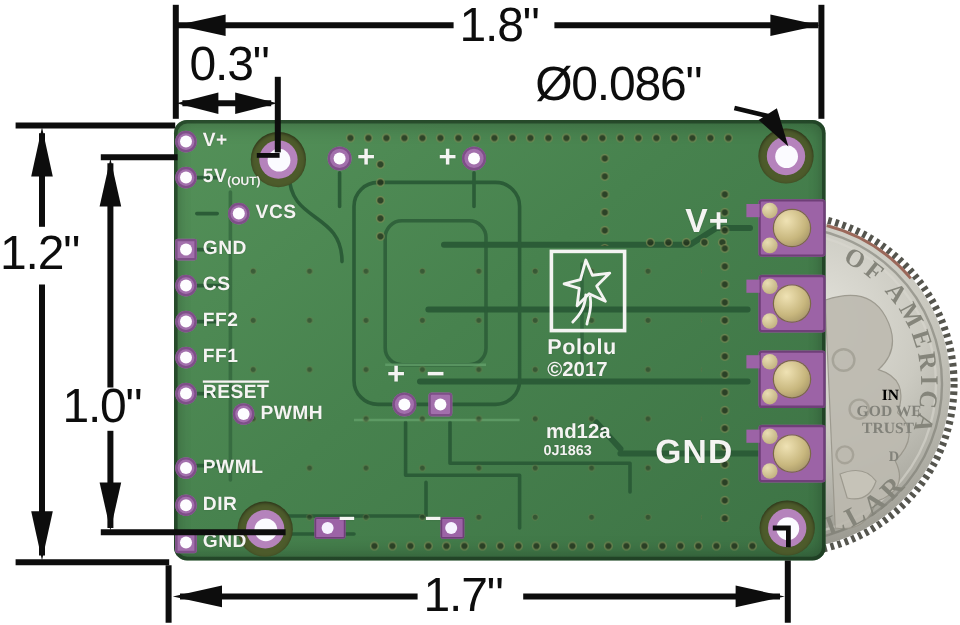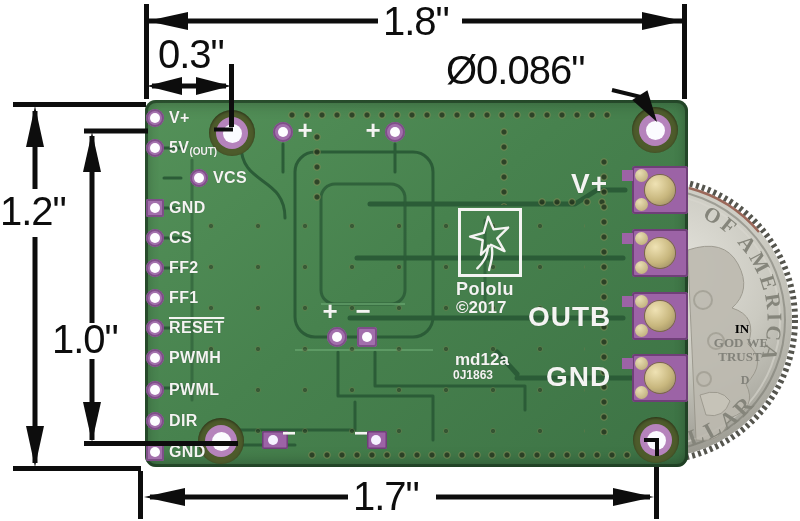--- a/index.html
+++ b/index.html
@@ -189,21 +189,21 @@
         <span class="pin-label">FF2</span>
       </div>
     <div class="pin-row" style="top:189px;">
         <span class="pin-hole"></span>
         <span class="pin-label">FF1</span>
       </div>
     <div class="pin-row ov" style="top:219px;">
         <span class="pin-hole"></span>
         <span class="pin-label">RESET</span>
       </div>
-    <div class="pin-row" style="top:249px;">
+    <div class="pin-row" style="top:236px;padding-left:48px;">
         <span class="pin-hole"></span>
         <span class="pin-label">PWMH</span>
       </div>
     <div class="pin-row" style="top:281px;">
         <span class="pin-hole"></span>
         <span class="pin-label">PWML</span>
       </div>
     <div class="pin-row" style="top:312px;">
         <span class="pin-hole"></span>
         <span class="pin-label">DIR</span>
@@ -232,21 +232,20 @@
         <span class="blob"></span>
       </div>
     <div class="pgroup" style="top:254px;">
         <span class="notch"></span>
         <span class="sb" style="top:3px;"></span>
         <span class="sb" style="top:32px;"></span>
         <span class="blob"></span>
       </div>
 
     <div class="silk out-label" style="left:426px;top:68px;">V+</div>
-    <div class="silk out-label" style="left:383px;top:201px;">OUTB</div>
     <div class="silk out-label" style="left:401px;top:261px;">GND</div>
 
     <div class="silk mark" style="left:147px;top:17px;">+</div>
     <div class="silk mark" style="left:215px;top:17px;">+</div>
     <div class="silk mark" style="left:172px;top:198px;">+</div>
     <div class="silk mark" style="left:205px;top:198px;">−</div>
     <div class="silk mark" style="left:131px;top:320px;font-size:24px;">−</div>
     <div class="silk mark" style="left:203px;top:320px;font-size:24px;">−</div>
 
     <div class="logo-box">

